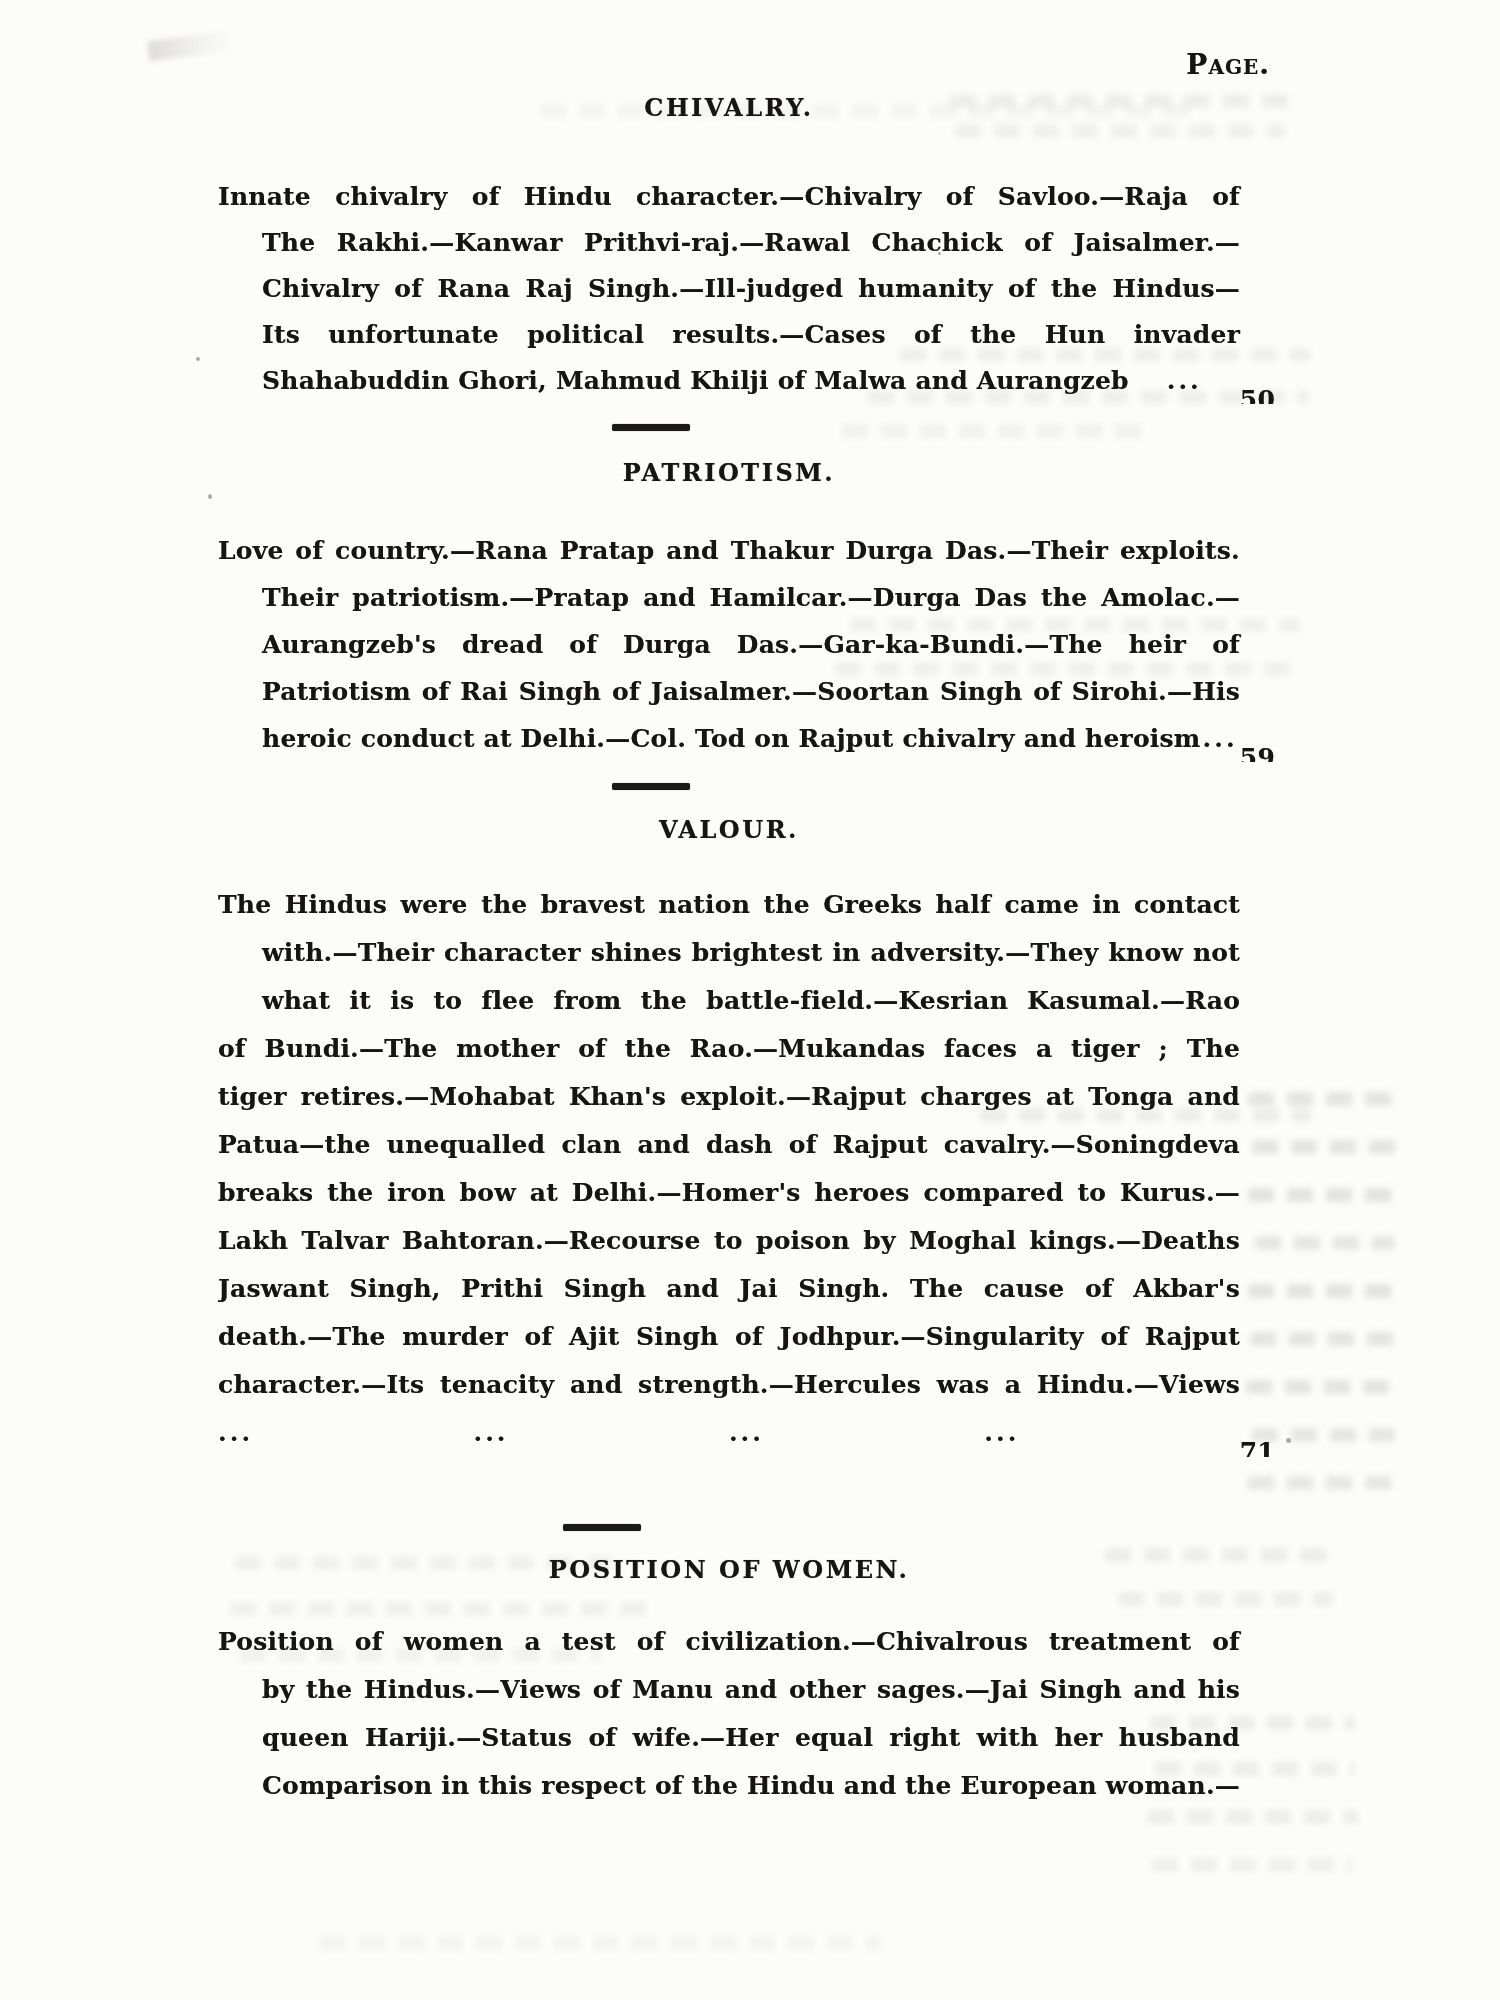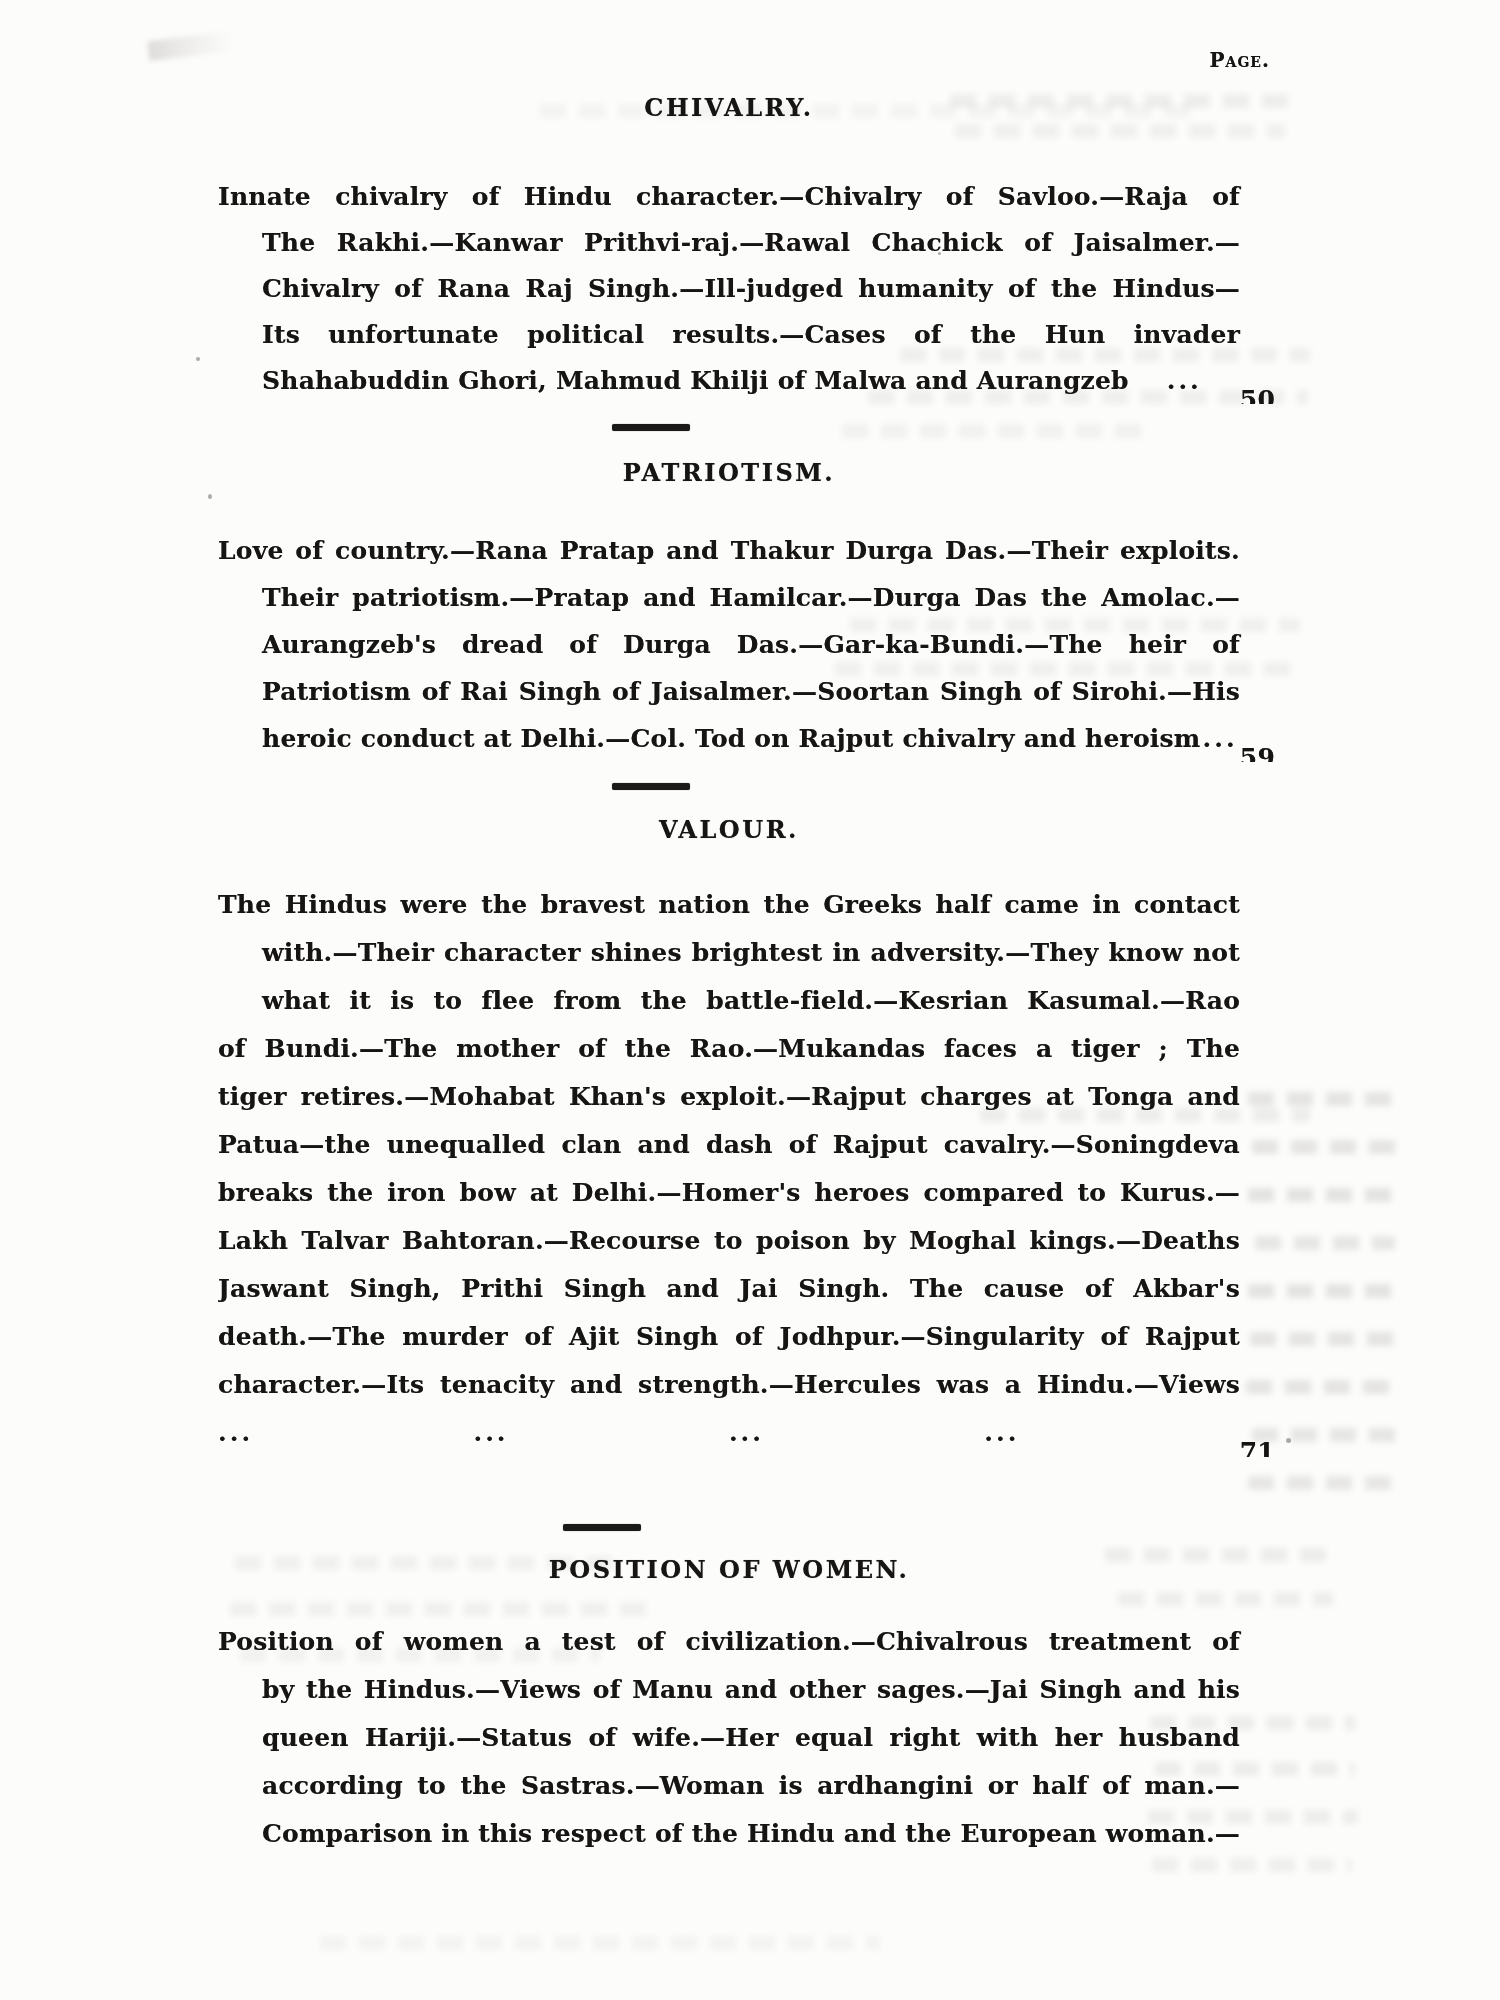--- a/index.html
+++ b/index.html
@@ -4,21 +4,21 @@
 <style>
   html,body{margin:0;padding:0;}
   body{
     width:1500px;height:2000px;position:relative;overflow:hidden;
     background:#fcfcfb;
     font-family:"DejaVu Serif","Liberation Serif",serif;
     color:#161514;
   }
   .page-label{
     position:absolute;top:48px;right:230px;
-    font-variant:small-caps;font-weight:bold;font-size:20px;letter-spacing:1px;
+    font-variant:small-caps;font-weight:bold;font-size:28px;letter-spacing:1px;
     text-shadow:0 0 .6px rgba(0,0,0,.55);
   }
   h2.title{
     position:absolute;left:218px;width:1022px;margin:0;
     text-align:center;font-size:24px;font-weight:bold;letter-spacing:2.5px;
     line-height:44px;
     text-shadow:0 0 .7px rgba(0,0,0,.6);
   }
   .para{
     position:absolute;left:218px;width:1057px;
@@ -145,15 +145,14 @@
       <span class="pnum">71</span>
     </div>
   </div>
 <div class="rule" style="left:563px;top:1524px"></div>
 
 <h2 class="title" style="top:1548px">POSITION OF WOMEN.</h2>
 <div class="para" style="top:1618px;--lh:48px">
     <div class="line flush"><span><span>Position of women a test of civilization.—Chivalrous treatment of women</span></span></div>
     <div class="line"><span><span>by the Hindus.—Views of Manu and other sages.—Jai Singh and his</span></span></div>
     <div class="line"><span><span>queen Hariji.—Status of wife.—Her equal right with her husband</span></span></div>
-    <div class="line"><span><span>according to the Sastras.—Woman is </span><span class="it">ardhangini</span><span> or half of man.—</span></span></div>
     <div class="line"><span><span>Comparison in this respect of the Hindu and the European woman.—</span></span></div>
   </div>
 
 </body></html>

